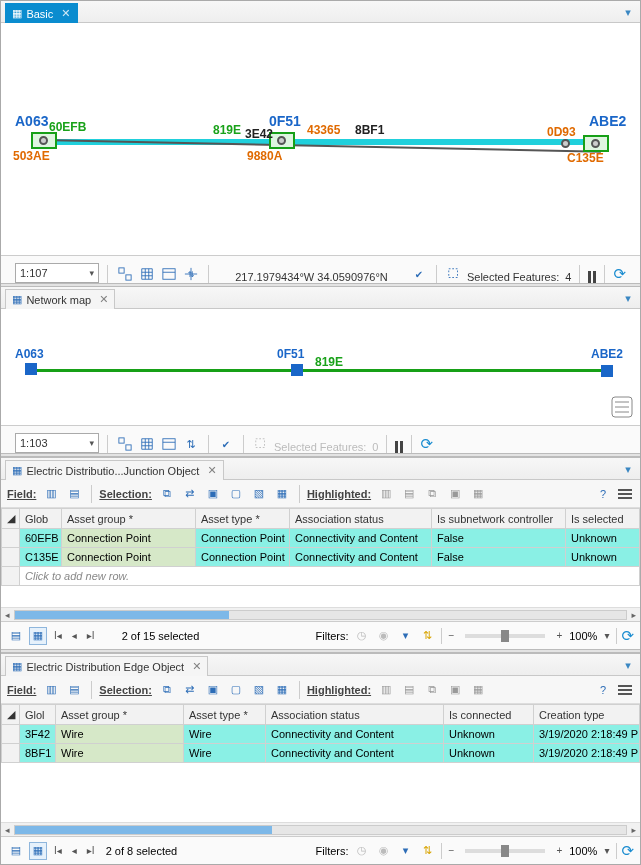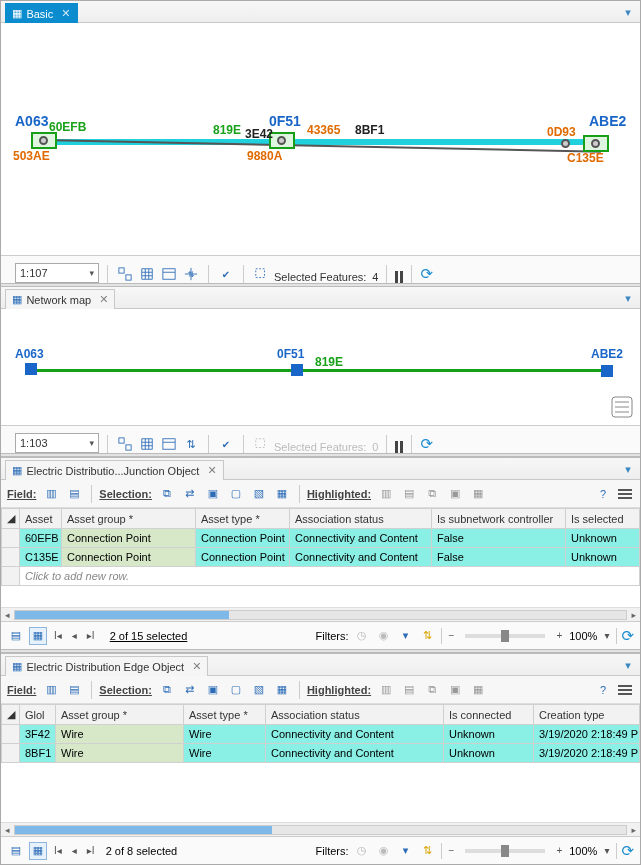--- a/index.html
+++ b/index.html
@@ -310,20 +310,21 @@
           <path d="M1 6h14" stroke="currentColor"></path>
         </svg>
       </span>
     <span class="ico">
         <svg viewBox="0 0 16 16">
           <path d="M8 1v14 M1 8h14" stroke="currentColor"></path>
         </svg>
         <span style="font-size:8px;position:absolute;">⇅</span>
       </span>
     <div class="sep"></div>
+    <span style="flex:1; text-align:center;">217.1979434°W 34.0590976°N</span>
     <span class="ico" style="font-size:10px;">✔</span>
     <div class="sep"></div>
     <span class="ico">
         <svg viewBox="0 0 16 16">
           <rect x="2" y="2" width="10" height="10" fill="none" stroke="currentColor" stroke-dasharray="2"></rect>
         </svg>
       </span>
     <span>Selected Features:</span>
     <span style="margin-left:2px;">4</span>
     <div class="sep"></div>
@@ -453,21 +454,21 @@
           <col style="width:42px">
           <col style="width:134px">
       <col style="width:94px">
           <col style="width:142px">
           <col style="width:134px">
           <col>
     </colgroup>
     <thead>
           <tr>
       <th class="selector-col">◢</th>
-      <th>Asset</th>
+      <th>Glob</th>
       <th class="asset-group">Asset group *</th>
       <th>Asset type *</th>
       <th>Association status</th>
       <th>Is subnetwork controller</th>
       <th>Is selected</th>
     </tr>
         </thead>
     <tbody>
       <tr class="selrow">
         <td class="selector-col"></td>
@@ -500,21 +501,21 @@
         <div class="thumb"></div>
       </div>
     <span class="caret">▸</span>
   </div>
   <div class="footer">
     <span class="fb">▤</span>
     <span class="fb box">▦</span>
     <span class="navb">I◂</span>
     <span class="navb">◂</span>
     <span class="navb">▸I</span>
-    <span style="margin-left:8px;text-decoration:underline;">2 of 15 selected</span>
+    <span style="margin-left:20px;">2 of 15 selected</span>
     <span class="flex"></span>
     <span>Filters:</span>
     <span class="fb muted" style="color:#bbb;">◷</span>
     <span class="fb muted" style="color:#bbb;">◉</span>
     <span class="fb">▾</span>
     <span class="fb" style="color:#d9a400;">⇅</span>
     <span class="group-sep" style="width:1px;height:16px;background:#ccc;"></span>
     <span class="navb">−</span>
     <div class="zoom-track">
         <div class="zoom-thumb"></div>

